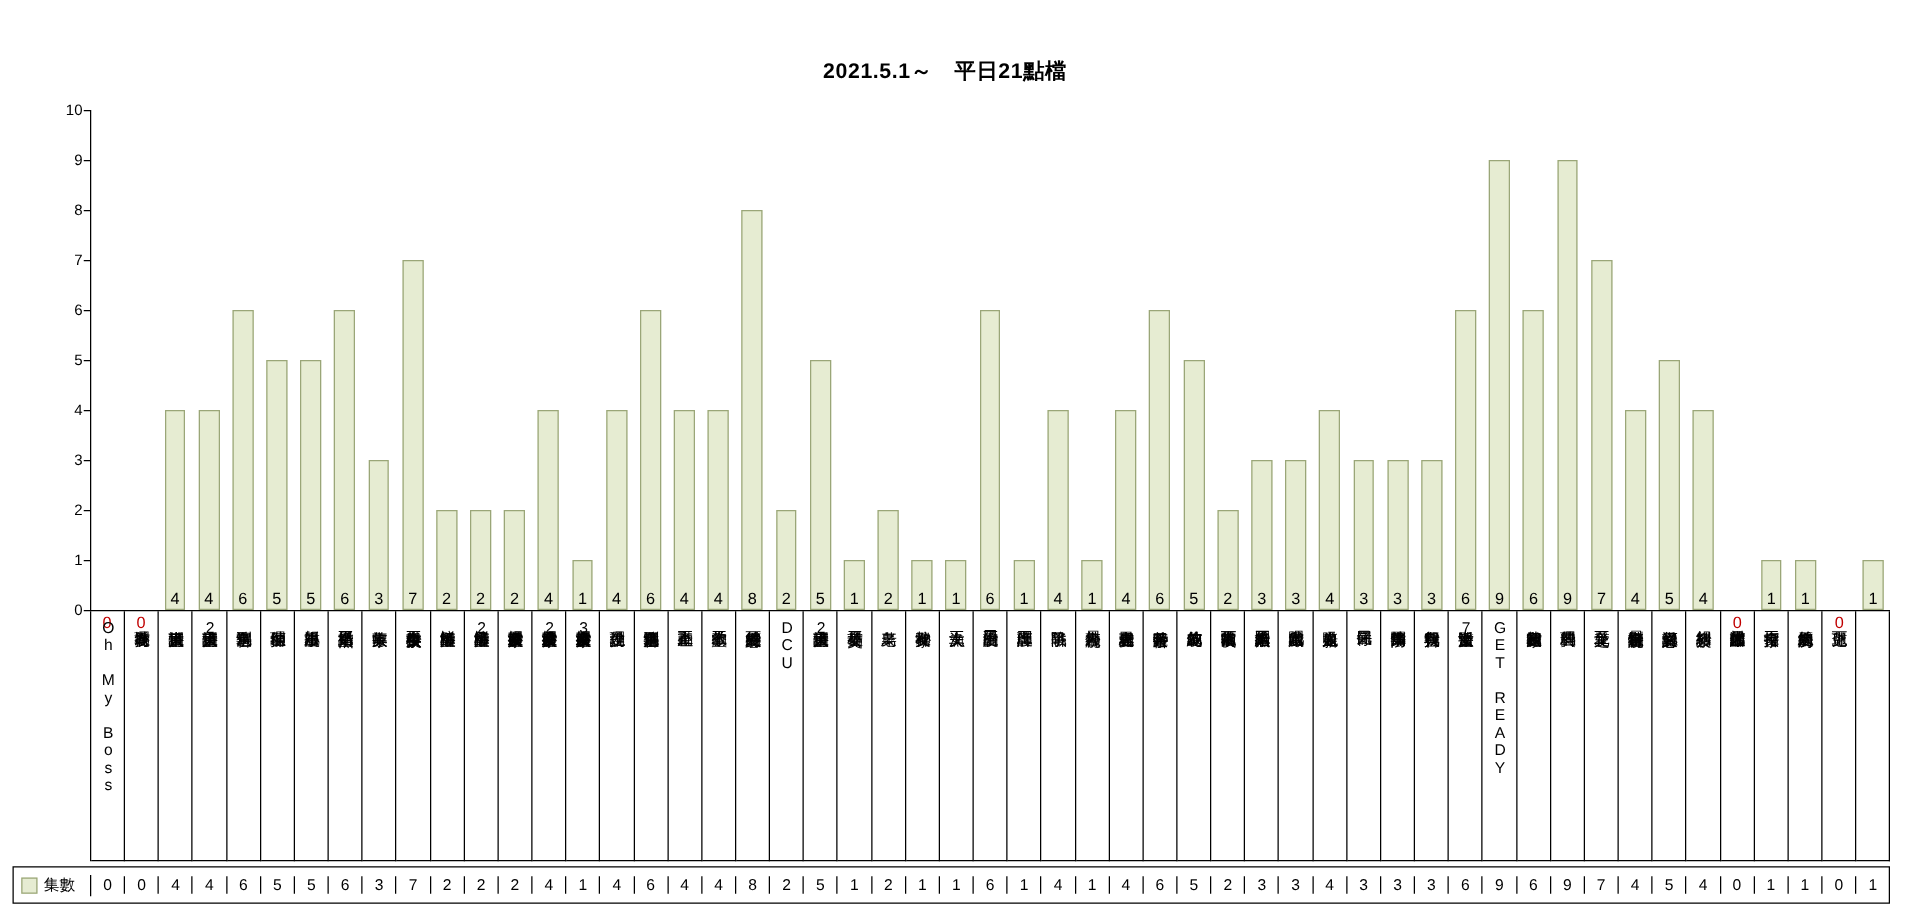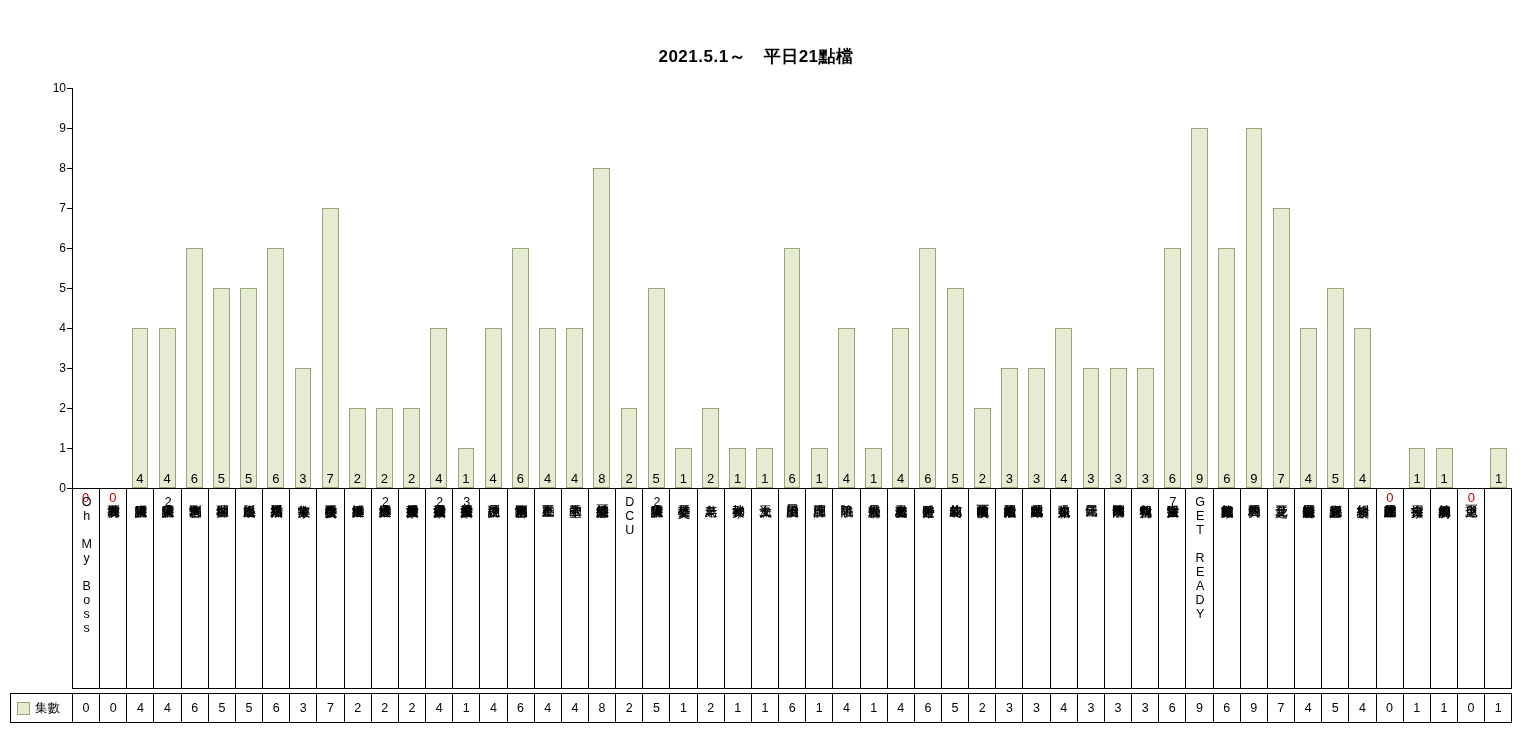--- a/index.html
+++ b/index.html
@@ -152,20 +152,21 @@
   #data-table {
     position: absolute;
     left: 10px;
     top: 693px;
     width: 1502px;
     height: 30px;
     display: flex;
     border: 1px solid #000000;
     box-sizing: border-box;
     font-size: 12.5px;
+    align-items: center;
   }
   #legend-cell {
     width: 62px;
     display: flex;
     align-items: center;
     gap: 5px;
     padding-left: 6px;
     border-right: 1px solid #000000;
     box-sizing: border-box;
   }

